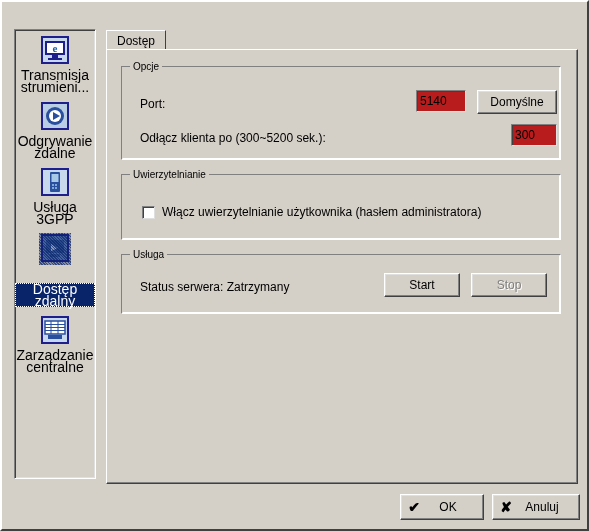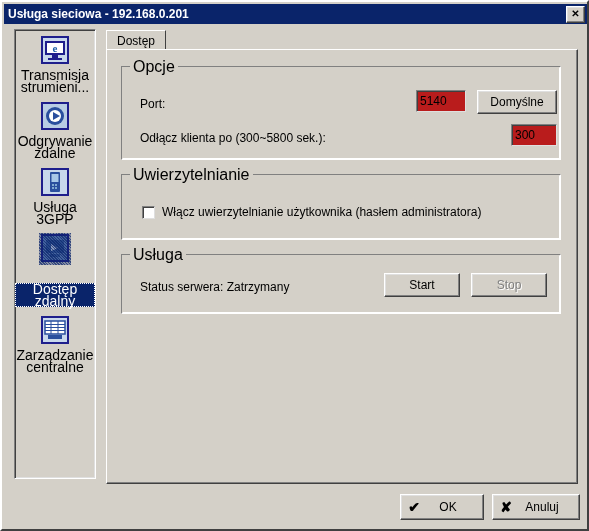--- a/index.html
+++ b/index.html
@@ -164,21 +164,21 @@
     border: 1px solid #ffffff;
     border-left-color: transparent;
     border-top-color: transparent;
     pointer-events: none;
   }
   .group-title {
     position: absolute;
     top: -7px; left: 8px;
     background: #d4d0c8;
     padding: 0 3px;
-    font-size: 16px;
+    font-size: 10px;
     line-height: 13px;
   }
   
   .field-label {
     position: absolute;
     font-size: 12px;
     white-space: nowrap;
   }
   .textbox {
     position: absolute;
@@ -258,24 +258,20 @@
     font-weight: bold;
     flex: none;
   }
   .footer-btn .lbl { flex: 1; text-align: center; padding-right: 14px; }
 </style>
 </head>
 <body>
 
 <div id="dialog">
 
-  <div id="titlebar">
-    <span id="title-text">Usługa sieciowa - 192.168.0.201</span>
-    <span class="titlebtn">✕</span>
-  </div>
 
   <div id="sidebar">
 
     <div class="side-item">
       <div class="side-icon">
         <div class="ico-frame" style="background:#c8d8ec;">
           <svg width="24" height="24" viewBox="0 0 24 24" style="position:absolute;left:0;top:0;">
             <rect x="2" y="3" width="20" height="14" fill="#1e1e8c"></rect>
             <rect x="4" y="5" width="16" height="10" fill="#ffffff"></rect>
             <text x="12" y="14" font-family="Liberation Serif, serif" font-size="11" font-weight="bold" fill="#1e5fa8" text-anchor="middle">e</text>
@@ -356,21 +352,21 @@
   <div id="tabpanel">
 
     <div class="groupbox" style="left:14px; top:16px; width:440px; height:94px;">
       <div class="inner-line"></div>
       <div class="group-title">Opcje</div>
 
       <div class="field-label" style="left:18px; top:30px;">Port:</div>
       <input class="textbox" style="left: 294px; top: 23px; width: 50px; height: 22px;" value="5140">
       <div class="btn" style="left:355px; top:23px; width:80px; height:24px;">Domyślne</div>
 
-      <div class="field-label" style="left:18px; top:64px;">Odłącz klienta po (300~5800 sek.):</div>
+      <div class="field-label" style="left:18px; top:64px;">Odłącz klienta po (300~5200 sek.):</div>
       <input class="textbox" style="left: 389px; top: 57px; width: 46px; height: 22px;" value="300">
     </div>
 
     <div class="groupbox" style="left:14px; top:124px; width:440px; height:66px;">
       <div class="inner-line"></div>
       <div class="group-title">Uwierzytelnianie</div>
 
       <div class="checkrow" style="left:20px; top:30px;">
         <span class="checkbox"></span>
         <span>Włącz uwierzytelnianie użytkownika (hasłem administratora)</span>

